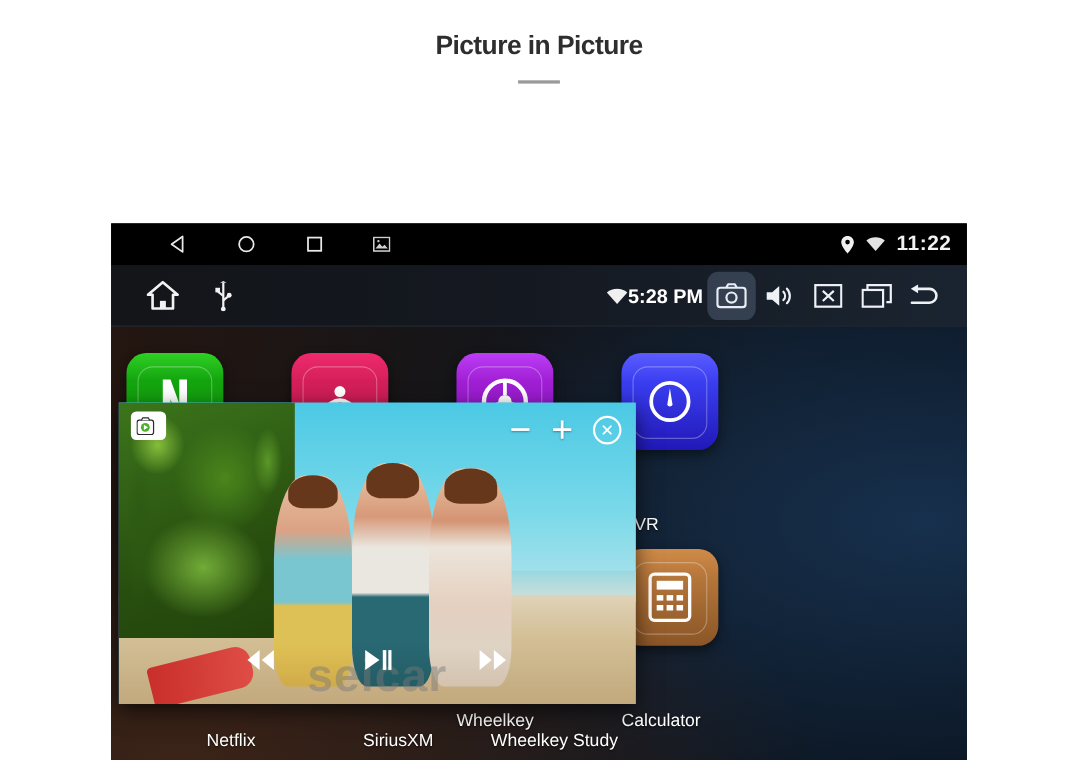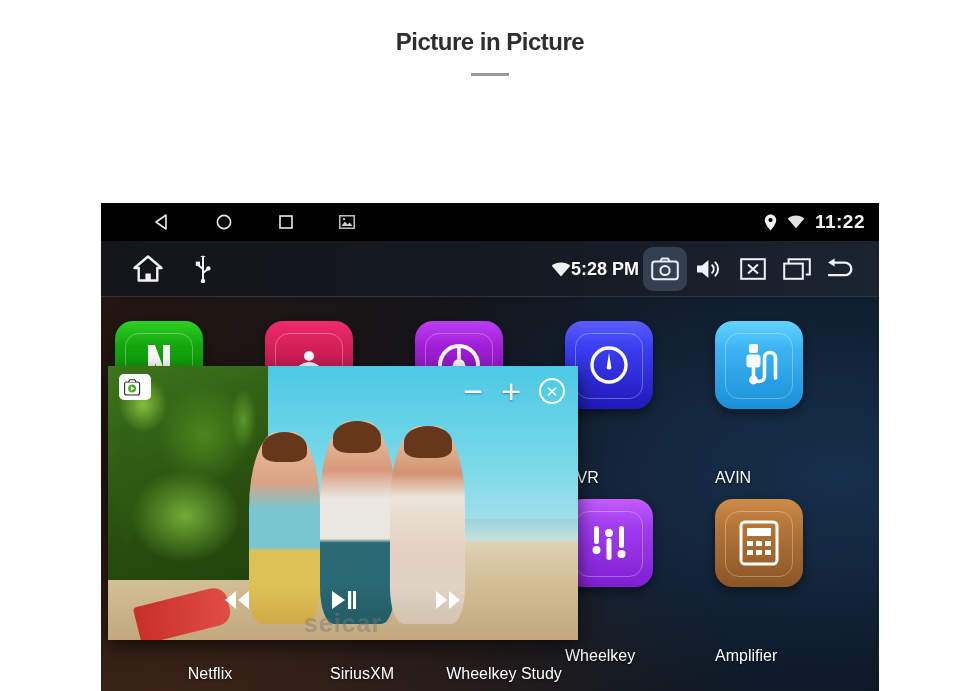--- a/index.html
+++ b/index.html
@@ -178,21 +178,21 @@
     display: flex; align-items: center; justify-content: center;
     font-size: 15px; line-height: 1;
   }
   .pip-transport {
     position: absolute; left: 0; right: 0; bottom: 30px;
     display: flex; align-items: center; justify-content: center; gap: 78px;
     z-index: 4;
   }
   .pip-wm {
     position: absolute; left: 50%; bottom: 2px; transform: translateX(-50%);
-    font-size: 25px; font-weight: bold; color: rgba(120,120,120,0.45);
+    font-size: 42px; font-weight: bold; color: rgba(120,120,120,0.45);
     letter-spacing: 1px; z-index: 3; white-space: nowrap;
   }
 
   svg { display: block; }
 </style>
 </head>
 <body>
 
 <div class="page-header">
   <div class="page-title">Picture in Picture</div>
@@ -349,33 +349,20 @@
           <span class="glyph">
             <svg width="46" height="46" viewBox="0 0 46 46">
                 <circle cx="23" cy="23" r="17" fill="none" stroke="#fff" stroke-width="3.4"></circle>
                 <path d="M23 11 L20.6 26 a2.6 2.6 0 0 0 4.8 0 Z" fill="#fff"></path>
               </svg>
           </span>
         </div>
         <div class="app-label">DVR</div>
       </div>
 
-      <div class="app-cell">
-        <div class="app-icon" style="background:linear-gradient(180deg,#62d4ff 0%,#3cb4f2 32%,#1a8fd8 100%);">
-          <span class="glyph">
-            <svg width="42" height="48" viewBox="0 0 42 48">
-                <rect x="11" y="3" width="9" height="9" rx="2" fill="#fff"></rect>
-                <rect x="8.5" y="13.5" width="14" height="13" rx="3" fill="#fff"></rect>
-                <path d="M15.5 27 v8 a5.5 5.5 0 0 0 11 0 V17 a5.5 5.5 0 0 1 11 0 v20" fill="none" stroke="#fff" stroke-width="3.6" stroke-linecap="round"></path>
-                <circle cx="15.5" cy="39" r="4.4" fill="#fff"></circle>
-              </svg>
-          </span>
-        </div>
-        <div class="app-label">AVIN</div>
-      </div>
 
       <div class="app-cell"></div>
       <div class="app-cell"></div>
       <div class="app-cell"></div>
 
       <div class="app-cell">
         <div class="app-icon" style="background:linear-gradient(180deg,#c45cff 0%,#a23cf0 30%,#7e1fd0 100%);">
           <span class="glyph">
             <svg width="44" height="44" viewBox="0 0 44 44">
                 <rect x="7" y="5" width="5" height="18" rx="2.5" fill="#fff"></rect>
@@ -398,21 +385,21 @@
                 <rect x="8" y="8" width="24" height="8" fill="#fff"></rect>
                 <rect x="8" y="21" width="6" height="5" fill="#fff"></rect>
                 <rect x="17" y="21" width="6" height="5" fill="#fff"></rect>
                 <rect x="26" y="21" width="6" height="5" fill="#fff"></rect>
                 <rect x="8" y="30" width="6" height="5" fill="#fff"></rect>
                 <rect x="17" y="30" width="6" height="5" fill="#fff"></rect>
                 <rect x="26" y="30" width="6" height="5" fill="#fff"></rect>
               </svg>
           </span>
         </div>
-        <div class="app-label">Amplifier</div>
+        <div class="app-label">Calculator</div>
       </div>
     </div>
 
     <div class="app-label" style="position:absolute;left:34px;top:352px;width:150px;text-align:center;z-index:7;">Netflix</div>
     <div class="app-label" style="position:absolute;left:186px;top:352px;width:150px;text-align:center;z-index:7;">SiriusXM</div>
     <div class="app-label" style="position:absolute;left:313px;top:352px;width:180px;text-align:center;z-index:7;">Wheelkey Study</div>
 
     <div class="pip">
       <div class="pip-photo">
         <div class="sky"></div>

